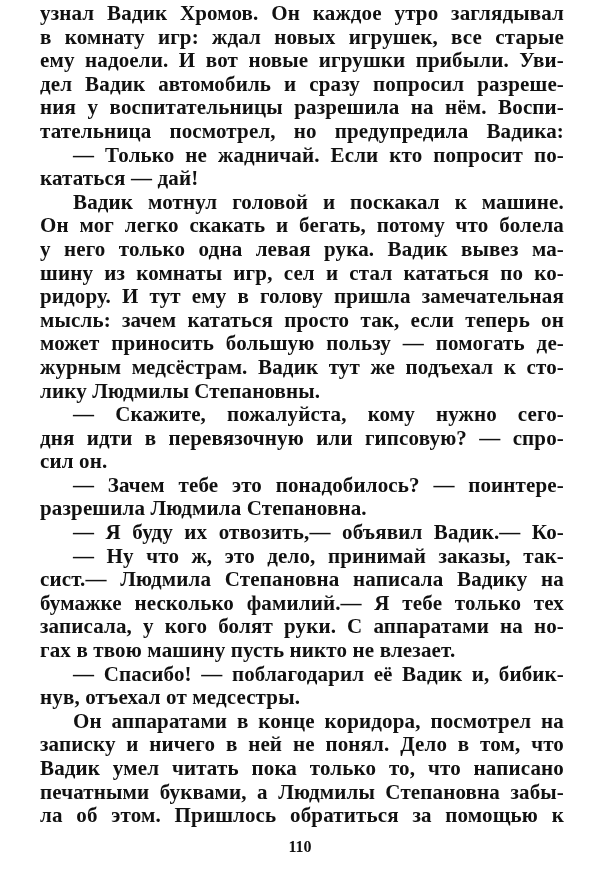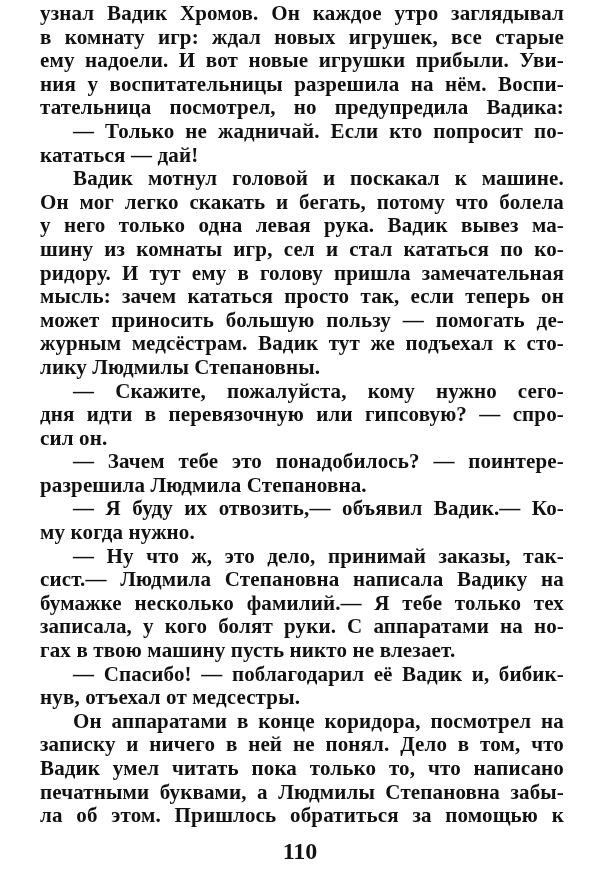--- a/index.html
+++ b/index.html
@@ -8,50 +8,50 @@
     position:absolute; left:40px; top:2px; width:524px;
     font-family:"Liberation Serif","DejaVu Serif",serif;
     font-size:21px; line-height:23.6px; color:#111;
     font-weight:bold; letter-spacing:0.15px;
   }
   .line { display:block; white-space:nowrap; text-align:justify; text-align-last:justify; height:23.6px; }
   .line.last { text-align-last:left; }
   .line.indent { padding-left:33px; }
   .pagenum {
     position:absolute; left:0; width:600px; top:838px; text-align:center;
-    font-family:"Liberation Serif","DejaVu Serif",serif; font-size:24px; font-weight:bold; color:#111;
+    font-family:"Liberation Serif","DejaVu Serif",serif; font-size:16px; font-weight:bold; color:#111;
   }
 </style>
 </head>
 <body>
 
 <div class="page" id="page-body">
     <span class="line">узнал Вадик Хромов. Он каждое утро заглядывал</span>
     <span class="line">в комнату игр: ждал новых игрушек, все старые</span>
     <span class="line">ему надоели. И вот новые игрушки прибыли. Уви-</span>
+    <span class="line">дел Вадик автомобиль и сразу попросил разреше-</span>
     <span class="line">ния у воспитательницы разрешила на нём. Воспи-</span>
     <span class="line">тательница посмотрел, но предупредила Вадика:</span>
     <span class="line indent">— Только не жадничай. Если кто попросит по-</span>
     <span class="line last">кататься — дай!</span>
     <span class="line indent">Вадик мотнул головой и поскакал к машине.</span>
     <span class="line">Он мог легко скакать и бегать, потому что болела</span>
     <span class="line">у него только одна левая рука. Вадик вывез ма-</span>
     <span class="line">шину из комнаты игр, сел и стал кататься по ко-</span>
     <span class="line">ридору. И тут ему в голову пришла замечательная</span>
     <span class="line">мысль: зачем кататься просто так, если теперь он</span>
     <span class="line">может приносить большую пользу — помогать де-</span>
     <span class="line">журным медсёстрам. Вадик тут же подъехал к сто-</span>
     <span class="line last">лику Людмилы Степановны.</span>
     <span class="line indent">— Скажите, пожалуйста, кому нужно сего-</span>
     <span class="line">дня идти в перевязочную или гипсовую? — спро-</span>
     <span class="line last">сил он.</span>
     <span class="line indent">— Зачем тебе это понадобилось? — поинтере-</span>
     <span class="line last">разрешила Людмила Степановна.</span>
     <span class="line indent">— Я буду их отвозить,— объявил Вадик.— Ко-</span>
-    <span class="line last">му когда нужно.</span>
     <span class="line indent">— Ну что ж, это дело, принимай заказы, так-</span>
     <span class="line">сист.— Людмила Степановна написала Вадику на</span>
     <span class="line">бумажке несколько фамилий.— Я тебе только тех</span>
     <span class="line">записала, у кого болят руки. С аппаратами на но-</span>
     <span class="line last">гах в твою машину пусть никто не влезает.</span>
     <span class="line indent">— Спасибо! — поблагодарил её Вадик и, бибик-</span>
     <span class="line last">нув, отъехал от медсестры.</span>
     <span class="line indent">Он аппаратами в конце коридора, посмотрел на</span>
     <span class="line">записку и ничего в ней не понял. Дело в том, что</span>
     <span class="line">Вадик умел читать пока только то, что написано</span>

